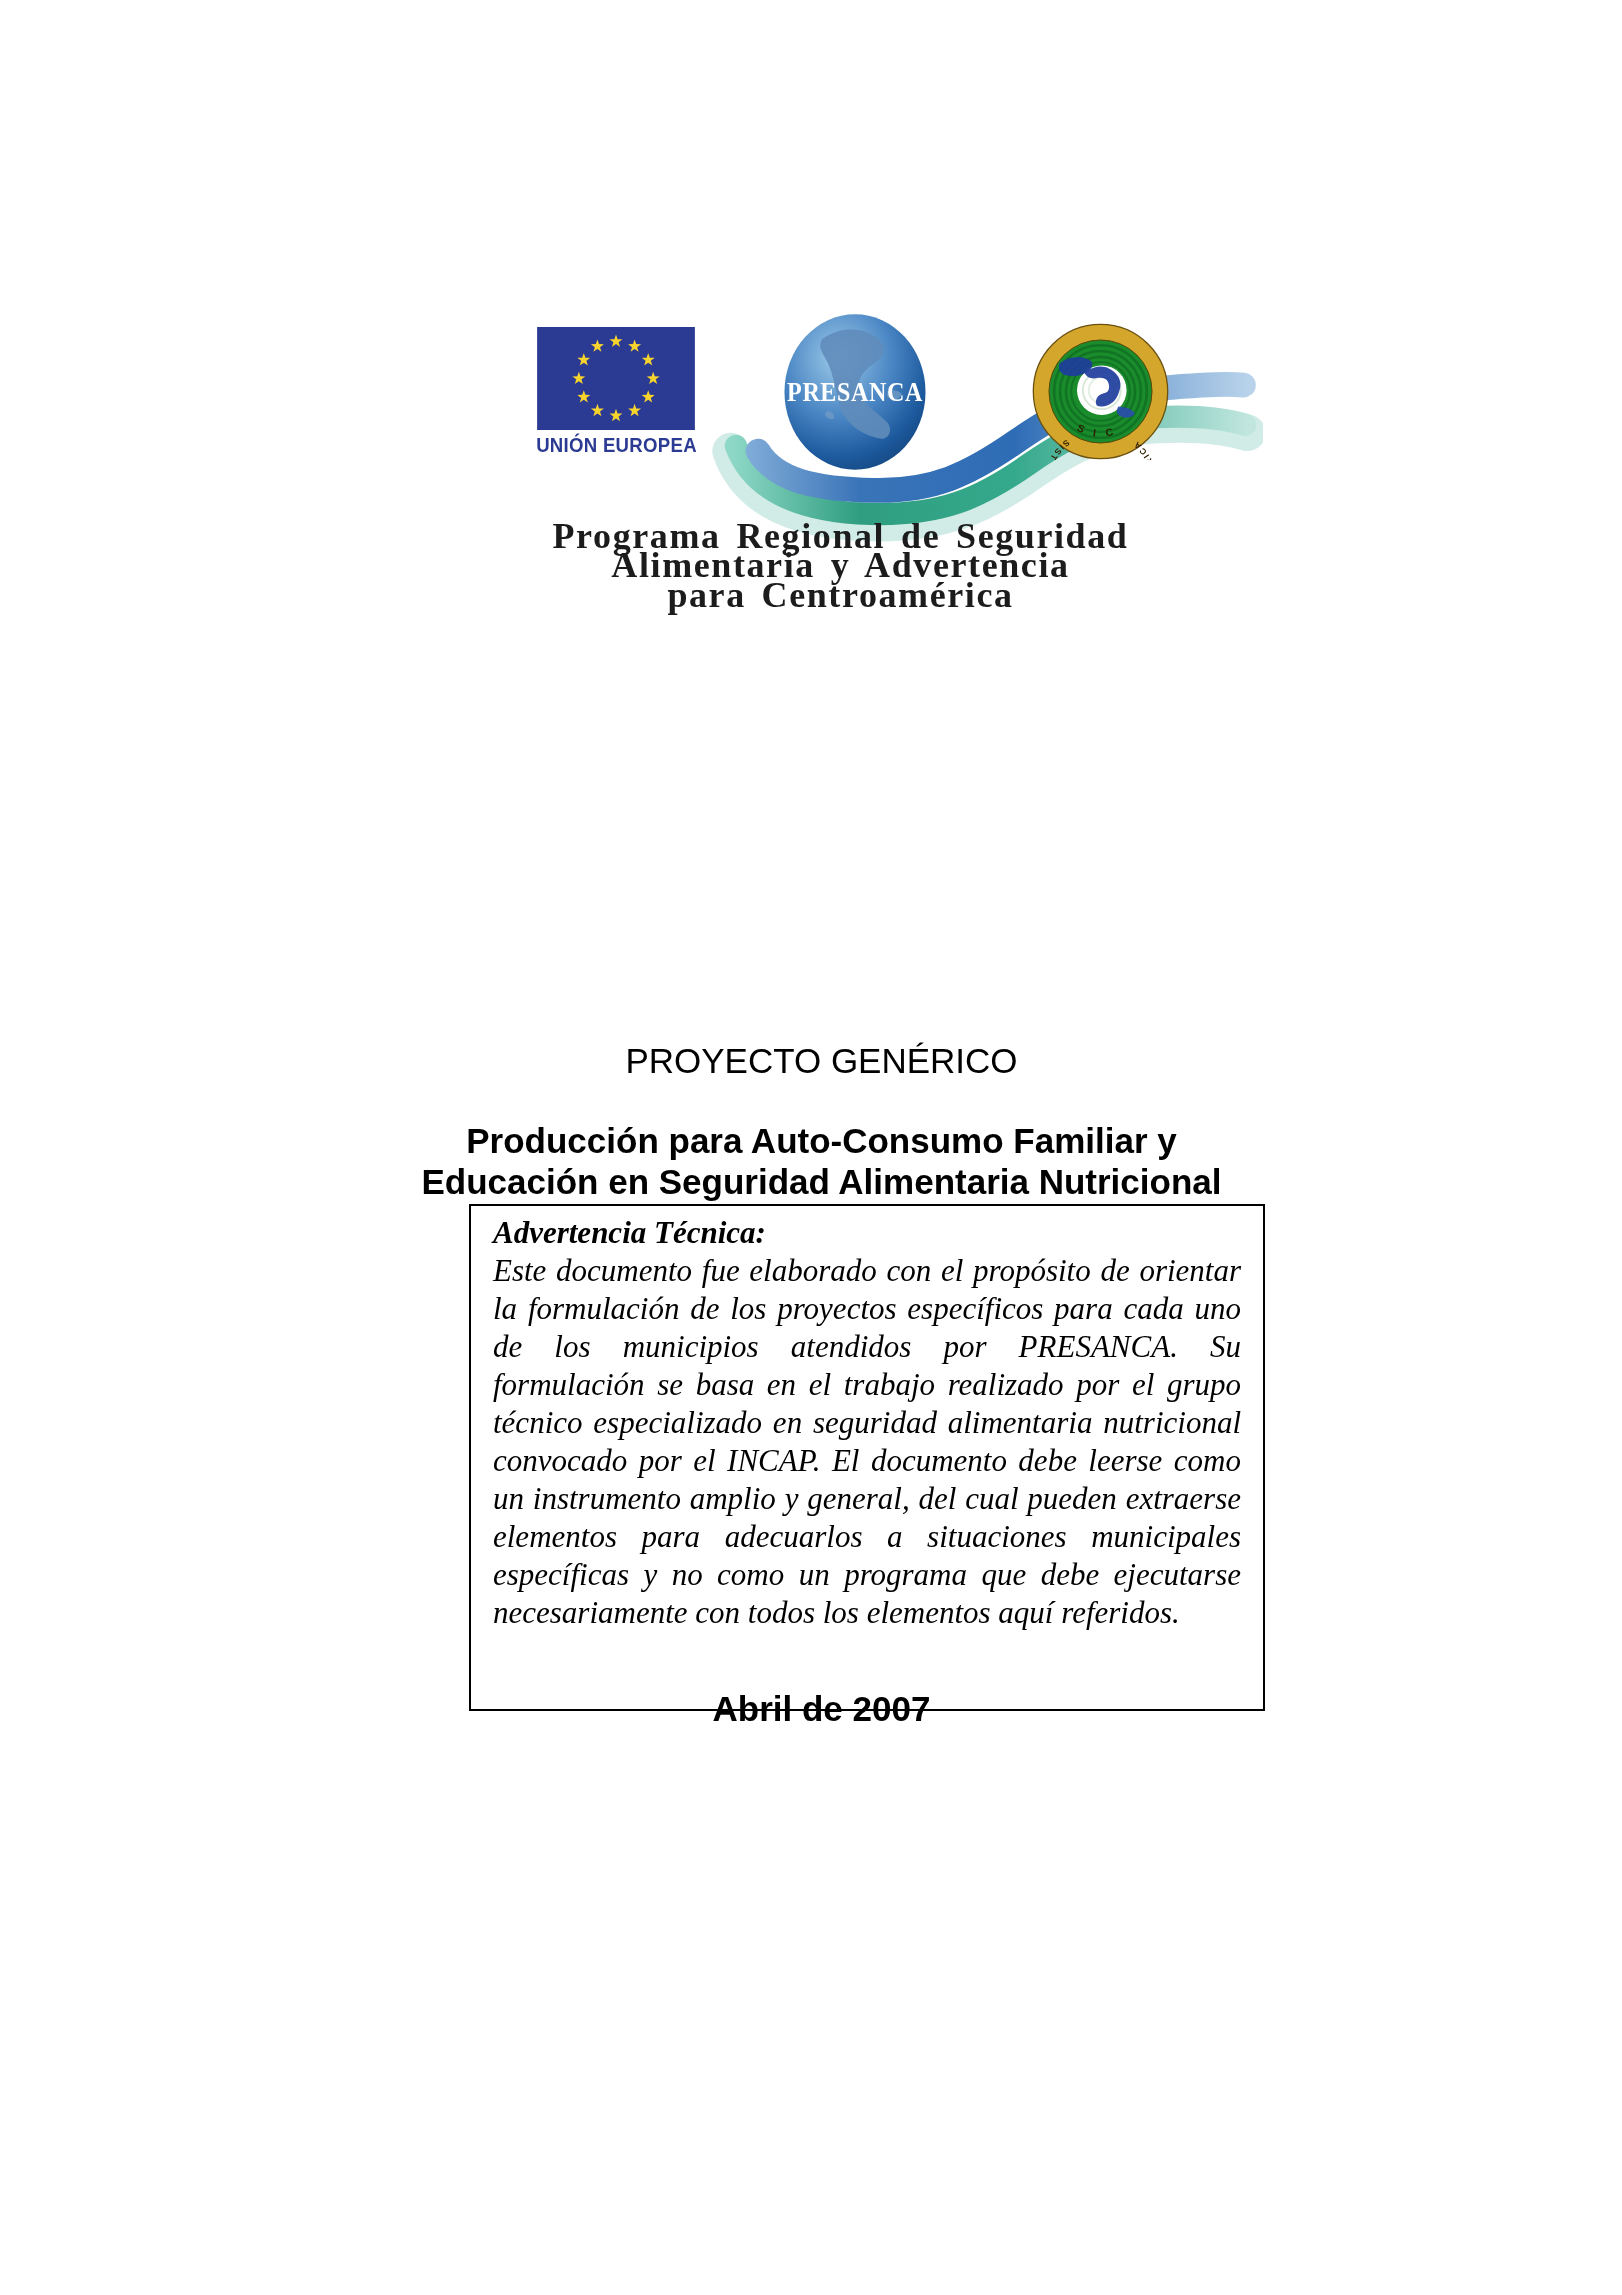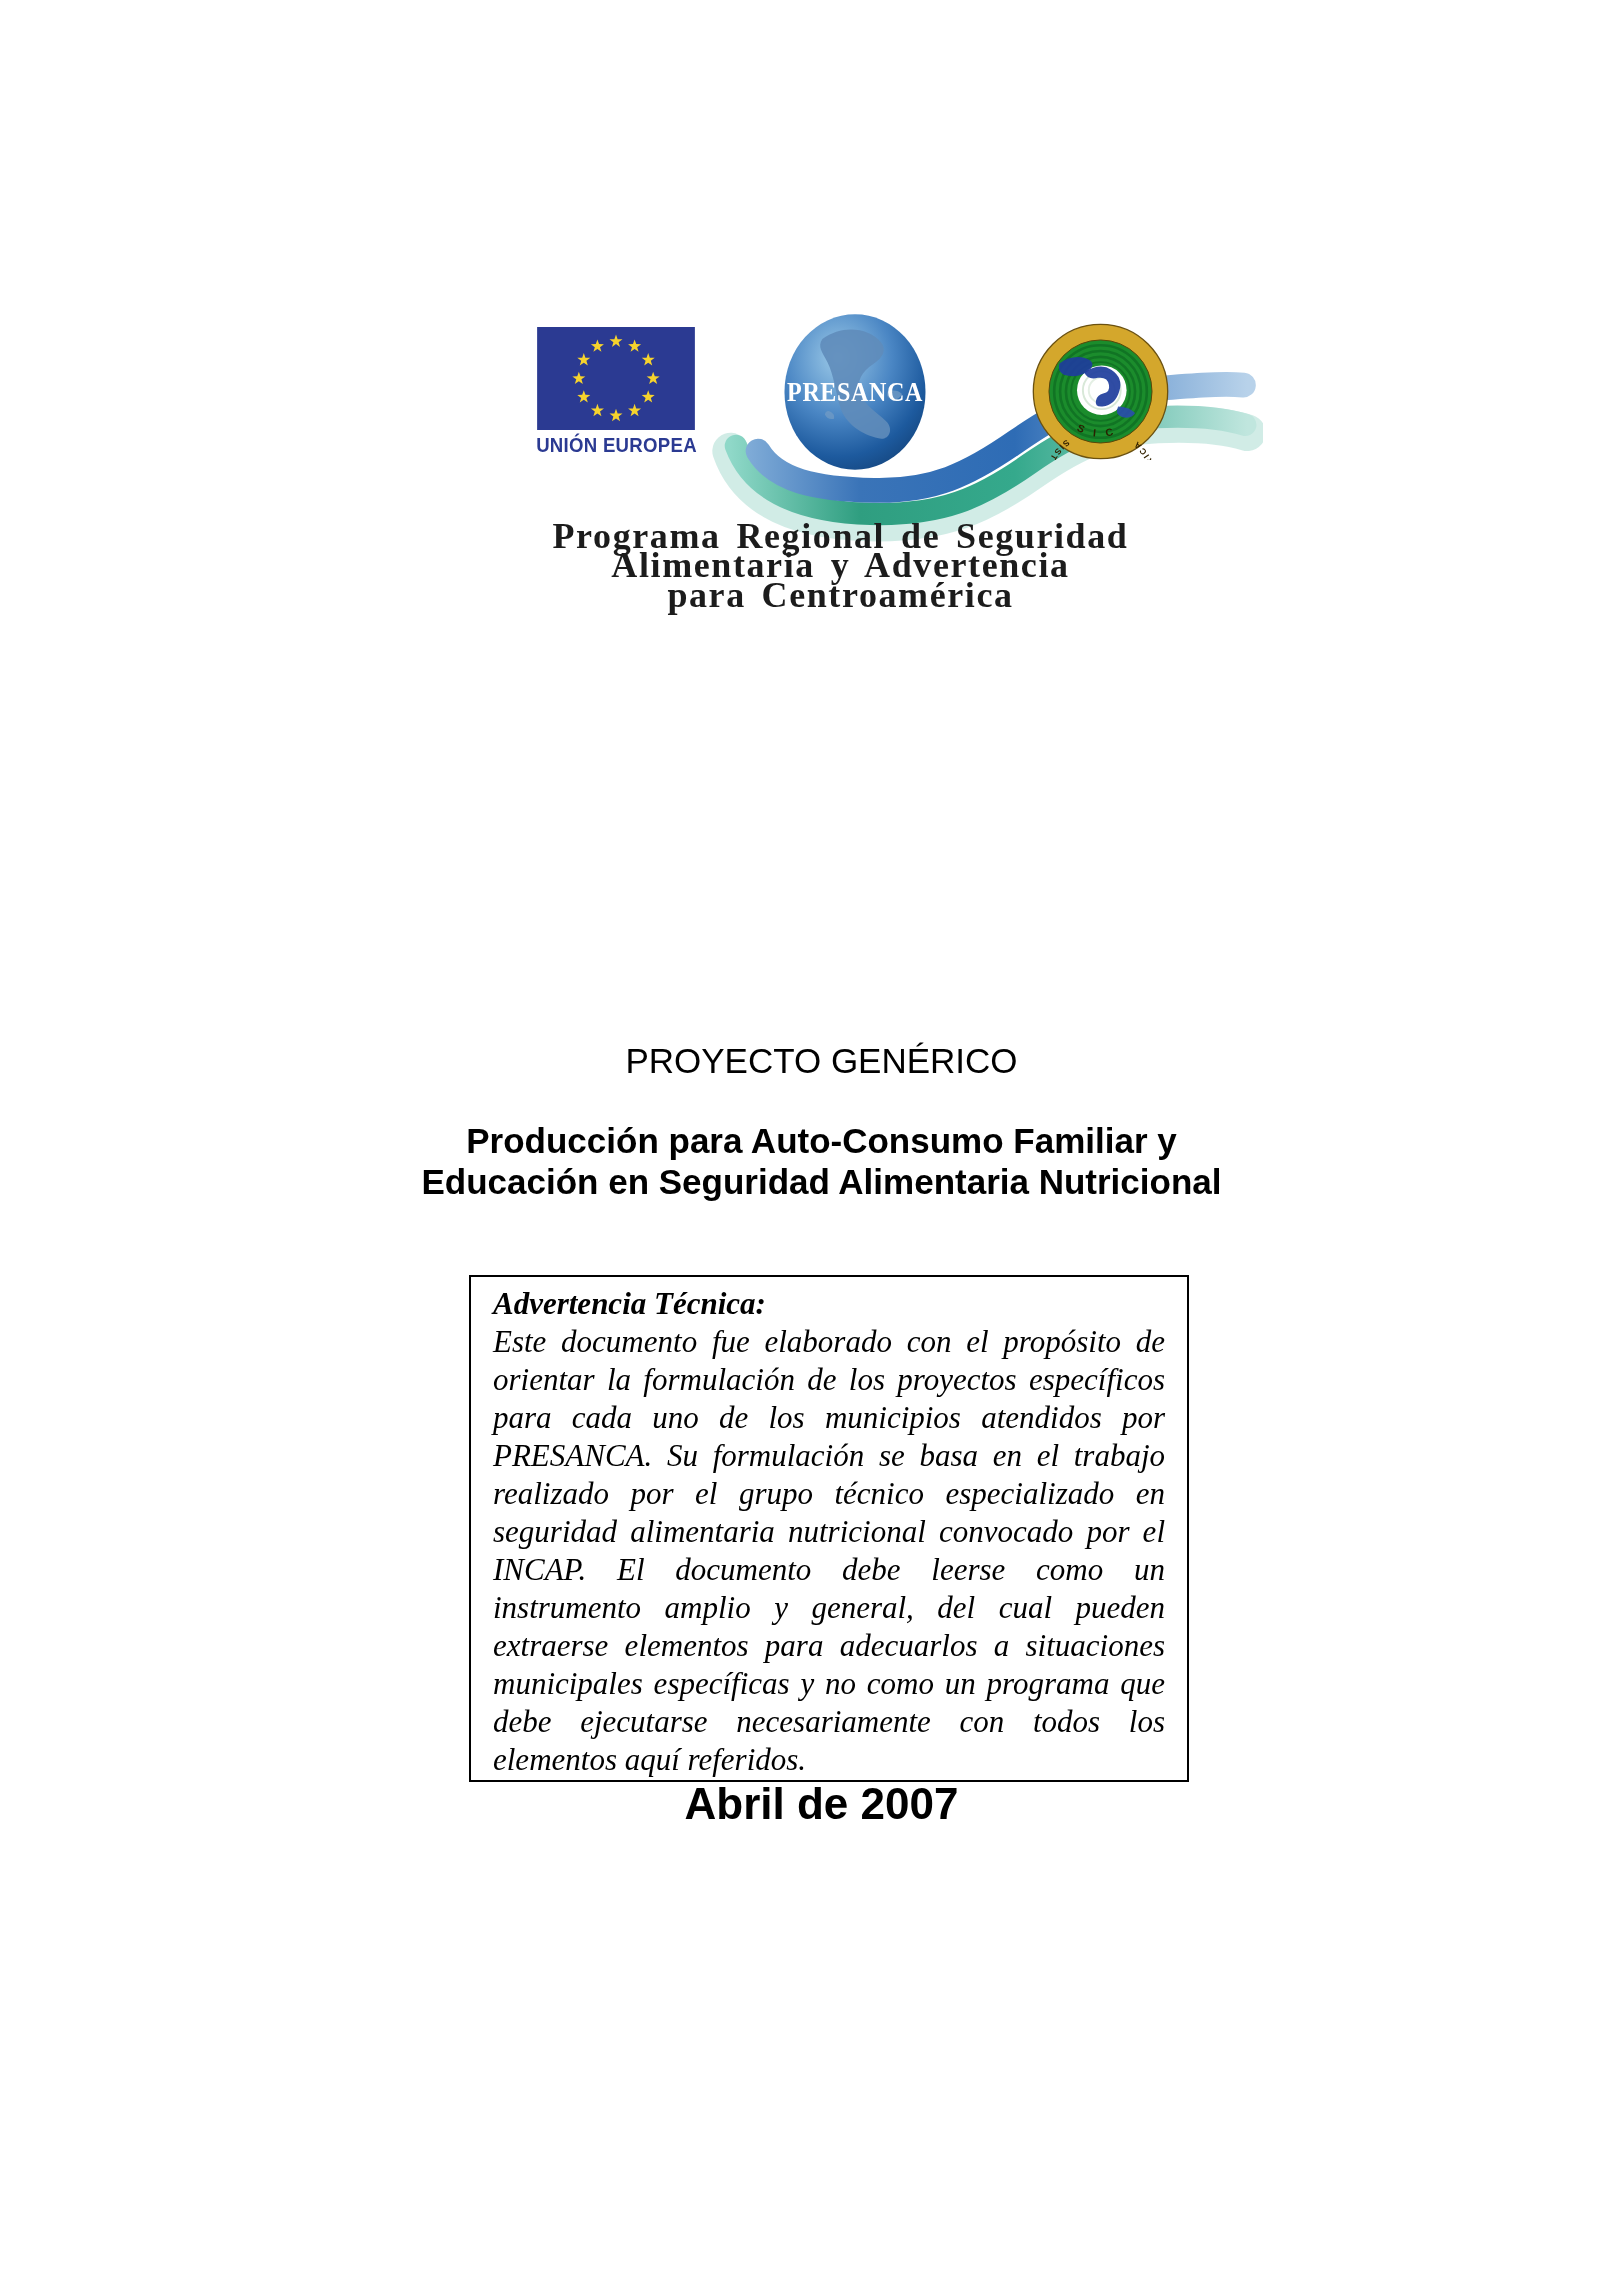--- a/index.html
+++ b/index.html
@@ -21,29 +21,29 @@
     font-family:"Liberation Serif",serif;font-weight:700;color:#1c1c1c;
     font-size:36px;line-height:29.4px;letter-spacing:1.6px;word-spacing:5.2px;}
 
   
   #doc-title{left:262px;top:1040px;width:1119px;text-align:center;
     font-weight:400;font-size:35px;line-height:41px;}
   #doc-subtitle{left:190px;top:1073px;width:1263px;text-align:center;
     font-weight:700;font-size:35px;line-height:41px;margin-top:47px;}
 
   
-  #advisory-box{left:469px;top:1275px;width:720px;height:507px;box-sizing:border-box;
+  #advisory-box{left:469px;top:1204px;width:796px;height:507px;box-sizing:border-box;
     border:2.6px solid #000;padding:7.9px 22px 0 22px;
     font-family:"Liberation Serif",serif;font-style:italic;font-size:31px;line-height:38px;}
   #advisory-heading{font-weight:700;}
   #advisory-body{margin:0;text-align:justify;}
 
   
-  #doc-date{left:262px;top:1783px;width:1119px;text-align:center;
-    font-weight:700;font-size:44px;line-height:41px;}
+  #doc-date{left:262px;top:1688px;width:1119px;text-align:center;
+    font-weight:700;font-size:35px;line-height:41px;}
 </style>
 </head>
 <body>
 
 <div id="page">
 
   <svg id="wave-svg" class="abs" viewBox="0 0 870 330" xmlns="http://www.w3.org/2000/svg">
     <defs>
       <linearGradient id="gBlue" gradientUnits="userSpaceOnUse" x1="56" y1="0" x2="846" y2="0">
         <stop offset="0" stop-color="#8ab4dc"></stop>

